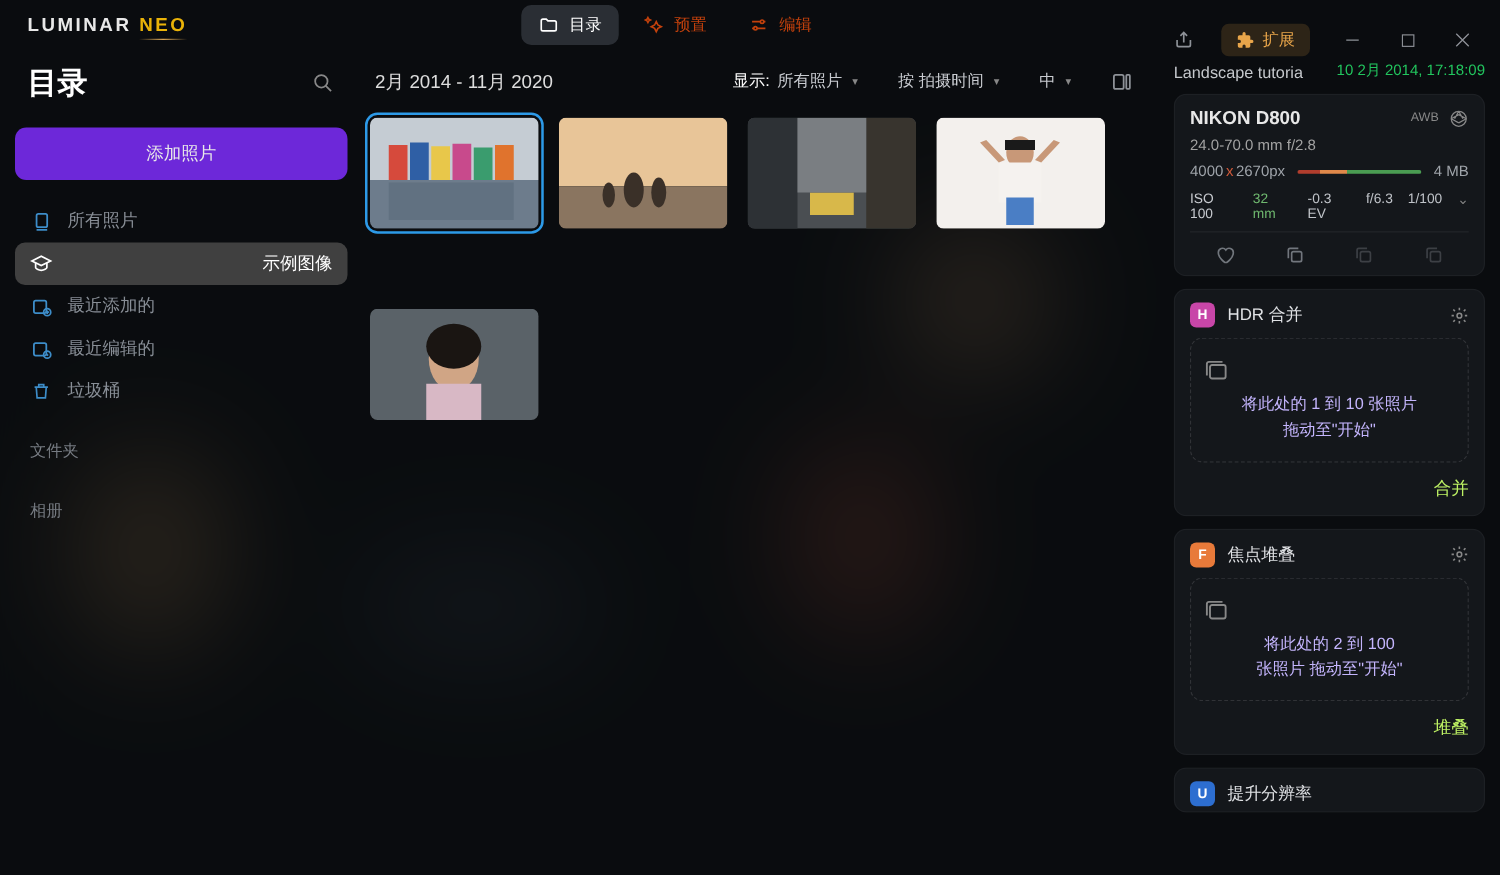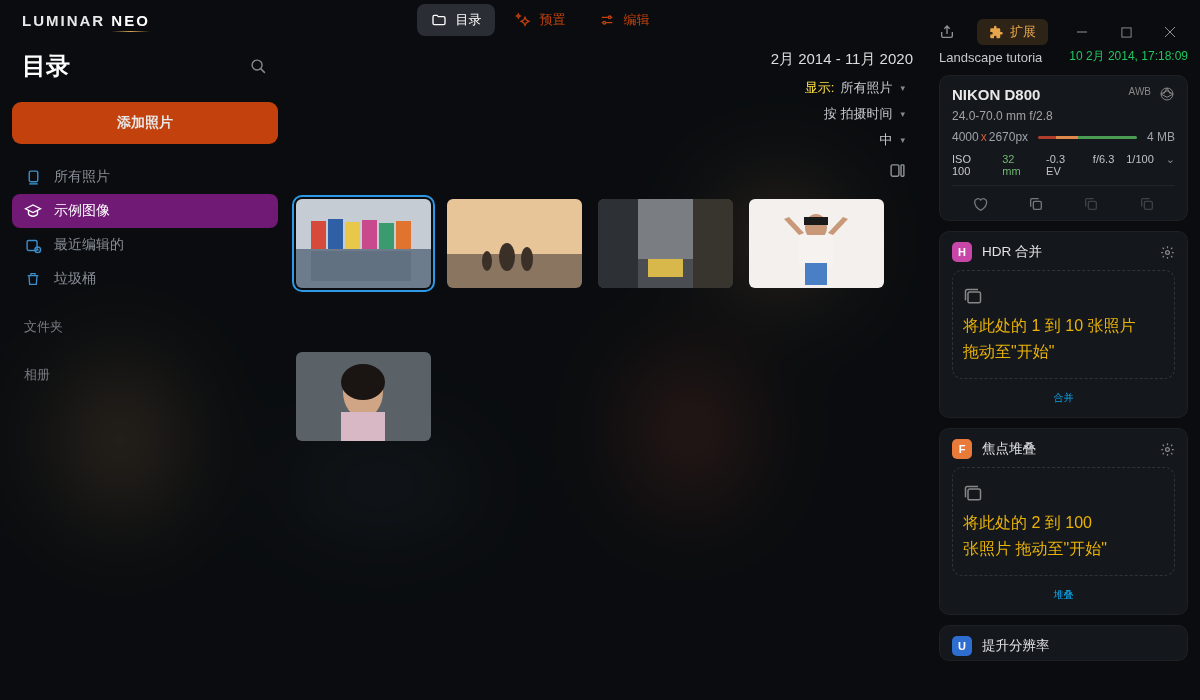--- a/index.html
+++ b/index.html
@@ -10,66 +10,66 @@
 .b1 { left:60px; top:360px; width:120px; height:160px; background:#c0955e; }
 .b2 { left:630px; top:350px; width:120px; height:160px; background:#b5553c; }
 .b3 { left:280px; top:440px; width:200px; height:90px; background:#3b4a58; }
 .b4 { left:720px; top:180px; width:120px; height:120px; background:#c99a6a; }
 
 .app { position:relative; z-index:1; display:flex; flex-direction:column; height:100%; }
 
 
 .topbar { height:40px; display:flex; align-items:center; padding:0 10px 0 22px; gap:10px; }
 .logo { font-size:15px; font-weight:600; letter-spacing:2px; }
-.logo .neo { color:#ffffff; position:relative; }
+.logo .neo { color:#eab308; position:relative; }
 .logo .neo::after { content:""; position:absolute; bottom:-3px; left:0; right:0; height:1px; background:linear-gradient(90deg,transparent,#d8a555,transparent); }
 .top-center { flex:1; display:flex; justify-content:center; gap:6px; }
 .tab { display:flex; align-items:center; gap:8px; font-size:13px; color:#c2410c; padding:7px 14px; border-radius:8px; cursor:pointer; }
 .tab.active { background:#2a2e34; color:#fff; }
 .tab-icon { width:16px; height:16px; display:flex; align-items:center; justify-content:center; }
 .top-right { display:flex; align-items:center; gap:4px;margin-top:24px; }
 .iconbtn { width:32px; height:30px; display:flex; align-items:center; justify-content:center; color:#8e9298; border-radius:6px; cursor:pointer; }
 .ext-btn { display:flex; align-items:center; gap:6px; background:#2d2417; color:#e8a54a; padding:4px 12px; border-radius:6px; font-size:13px; margin:0 10px; }
 .winbtn { width:40px; height:30px; display:flex; align-items:center; justify-content:center; color:#8e9298; }
 
 .body-row { flex:1; display:flex; overflow:hidden; }
 
 
 .sidebar { width:290px; padding:6px 12px; display:flex; flex-direction:column; }
 .page-title { font-size:24px; font-weight:700; color:#fff; padding:4px 10px 14px; display:flex; align-items:center; }
 .page-title .flex { flex:1; }
 .search-icon { color:#888; width:18px; }
-.add-btn { background:#c2410c; color:#e8e8e8; font-size:14px; padding:12px; text-align:center; border-radius:9px; margin:6px 0 16px; cursor:pointer;font-weight:bold; }
+.add-btn { background:#6d28d9; color:#e8e8e8; font-size:14px; padding:12px; text-align:center; border-radius:9px; margin:6px 0 16px; cursor:pointer; }
 .nav-item { display:flex; align-items:center; gap:12px; padding:8px 12px; font-size:14px; color:#888e96; border-radius:8px; cursor:pointer; }
-.nav-item.active { background:#701a75; color:#fff; }
+.nav-item.active { background:#404040; color:#fff;justify-content:space-between; }
 .nav-icon { width:18px; height:18px; display:flex; align-items:center; justify-content:center; flex-shrink:0; }
 .nav-blue { color:#3d8dc9; }
 .section-hdr { font-size:13px; color:#767b82; padding:22px 12px 8px; }
 
 
 .main { flex:1; display:flex; flex-direction:column; padding:4px 10px 0 6px; }
-.toolbar { display:flex; align-items:flex-end; font-size:13px; color:#c8cbd0; padding:6px 4px 14px; gap:4px;flex-direction:column; }
+.toolbar { display:flex; align-items:center; font-size:13px; color:#c8cbd0; padding:6px 4px 14px; gap:16px; }
 .tool-left { font-size:15px; font-weight:400; color:#ddd; }
 .tool-spacer { flex:1; }
 .filter { display:flex; align-items:center; gap:6px; padding:2px 8px; cursor:pointer; }
-.filter .dim { color:#fde047; }
+.filter .dim { color:#ffffff; }
 .chev { font-size:9px; color:#888; margin-left:2px; }
 .grid { display:flex; flex-wrap:wrap; gap:16px; align-content:flex-start; }
 .thumb { width:135px; height:89px; border-radius:6px; overflow:hidden; cursor:pointer; position:relative; }
 .thumb.selected { outline:2px solid #2d9ae8; outline-offset:2px; }
 .thumb svg { width:100%; height:100%; display:block; }
 .row2 { margin-top:64px; }
 
 
 .rpanel { width:273px; padding:8px 12px 0; display:flex; flex-direction:column; gap:10px; overflow:hidden; }
 .meta-line { display:flex; align-items:flex-end; font-size:13px; color:#c5c8cc; }
 .meta-line .name { flex:1; white-space:nowrap; overflow:hidden; }
 .meta-line .date { color:#22c55e; font-size:12px; }
 .meta-card { background:rgba(30,33,38,0.55); border:1px solid rgba(255,255,255,0.04); border-radius:10px; padding:10px 12px 8px; }
-.cam-row { display:flex; }
+.cam-row { display:flex; align-items:center; }
 .cam-row .cam { font-size:15px; font-weight:600; flex:1; }
 .awb { font-size:10px; color:#888; margin-right:8px; }
 .aperture-icon { color:#888; width:16px; }
 .lens { font-size:12px; color:#a3a3a3; margin-top:6px; }
 .dim-row { display:flex; align-items:center; font-size:12px; margin-top:7px; color:#9fa4aa; }
 .dim-row .x { color:#d05a3a; margin:0 2px; }
 .dim-row .bar { flex:1; height:3px; margin:0 10px; background:linear-gradient(90deg,#b13d2d 18%,#e0884a 18% 40%,#4a9c52 40% 100%); border-radius:2px; }
 .exif-row { display:flex; gap:12px; font-size:11px; color:#c0c4c9; margin-top:9px; }
 .exif-row .iso { color:#c8cbd0; }
 .exif-row .iso b { font-weight:400; color:#c8cbd0; }
@@ -77,23 +77,23 @@
 .action-row { display:flex; justify-content:space-around; padding-top:10px; margin-top:8px; border-top:1px solid rgba(255,255,255,0.06); }
 .action-row .ai { color:#9aa0a7; opacity:0.7; }
 .action-row .ai.dim { opacity:0.3; }
 
 .module { background:rgba(30,33,38,0.55); border:1px solid rgba(255,255,255,0.04); border-radius:10px; padding:10px 12px 0; }
 .mod-hdr { display:flex; align-items:center; gap:10px; font-size:13.5px; color:#e0e2e5; margin-bottom:8px; }
 .mod-badge { width:20px; height:20px; border-radius:5px; display:flex; align-items:center; justify-content:center; font-size:11px; font-weight:700; color:#fff; }
 .bg-mag { background:#c846a8; } .bg-org { background:#e87a3a; } .bg-blue { background:#2d6ed0; }
 .mod-hdr .flex { flex:1; }
 .gear { color:#888; }
-.dropzone { border:1px dashed rgba(255,255,255,0.12); border-radius:10px; padding:16px 10px 14px; font-size:16px; color:#eab308; line-height:1.6; }
+.dropzone { border:1px dashed rgba(255,255,255,0.12); border-radius:10px; padding:16px 10px 14px; text-align:center; font-size:13px; color:#c4b5fd; line-height:1.6; }
 .dz-icon { color:#888; margin-bottom:6px; }
-.mod-btn { text-align:center; font-size:10px; color:#0ea5e9; padding:12px 0; }
+.mod-btn { text-align:right; font-size:14px; color:#bef264; padding:12px 0; }
 
 svg { display:block; }
 </style>
 </head>
 <body>
 
 <div class="bg-blur">
   <div class="blob b1"></div>
     <div class="blob b2"></div>
     <div class="blob b3"></div>
@@ -191,20 +191,30 @@
         <span>所有照片</span>
       </div>
       <div class="nav-item active">
         <span class="nav-icon">
           <svg width="18" height="18" viewBox="0 0 24 24" fill="none" stroke="currentColor" stroke-width="1.8">
               <path d="M2 9l10-5 10 5-10 5L2 9z"></path>
               <path d="M6 11v5c0 1 3 3 6 3s6-2 6-3v-5"></path>
             </svg>
         </span>
         <span>示例图像</span>
+      </div>
+      <div class="nav-item">
+        <span class="nav-icon nav-blue">
+          <svg width="17" height="17" viewBox="0 0 24 24" fill="none" stroke="currentColor" stroke-width="2">
+              <rect x="3" y="5" width="14" height="14" rx="2"></rect>
+              <circle cx="18" cy="18" r="4"></circle>
+              <path d="M18 16v4M16 18h4"></path>
+            </svg>
+        </span>
+        <span>最近添加的</span>
       </div>
       <div class="nav-item">
         <span class="nav-icon nav-blue">
           <svg width="17" height="17" viewBox="0 0 24 24" fill="none" stroke="currentColor" stroke-width="2">
               <rect x="3" y="5" width="14" height="14" rx="2"></rect>
               <circle cx="18" cy="18" r="4"></circle>
               <path d="M17 17l2 2"></path>
             </svg>
         </span>
         <span>最近编辑的</span>

